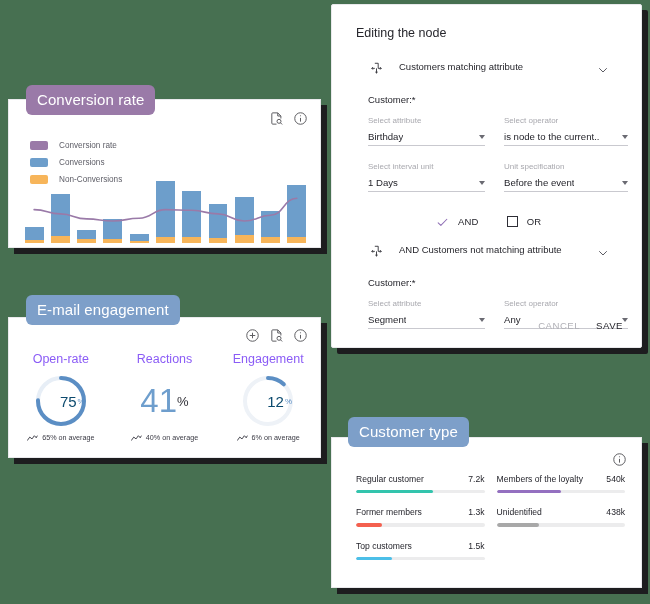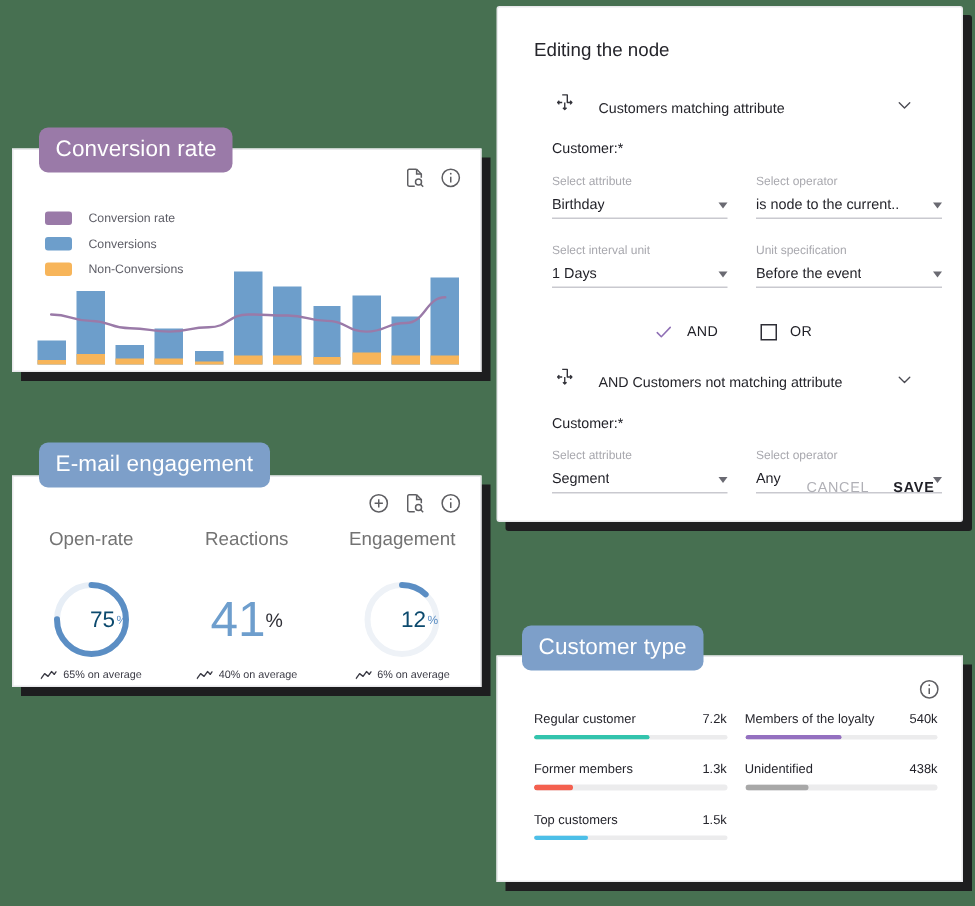--- a/index.html
+++ b/index.html
@@ -61,57 +61,57 @@
   .bars { position: absolute; inset: 0; display: flex; align-items: flex-end; gap: 0; }
   .bar-slot { flex: 1; height: 100%; display: flex; align-items: flex-end; justify-content: center; }
   .bar { width: 72%; position: relative; background: #6d9ecb; }
   .bar .nc { position: absolute; left: 0; right: 0; bottom: 0; background: #f7b55a; }
   .trend { position: absolute; inset: 0; pointer-events: none; }
 
   
   #email-card { left: 8px; top: 317px; width: 313px; height: 141px; }
   .metrics { position: absolute; left: 0; right: 0; top: 34px; display: flex; }
   .metric { flex: 1; text-align: center; }
-  .metric-name { font-size: 12.5px; color: #737373; margin-bottom: 19px; }
+  .metric-name { font-size: 12.5px; color: #8b5cf6; margin-bottom: 7px; }
   .donut-wrap { position: relative; width: 56px; height: 56px; margin: 0 auto; }
   .donut-wrap svg { display: block; }
   .donut-center {
     position: absolute; inset: 0; display: flex;
     align-items: center; justify-content: center;
   }
   .donut-val { font-size: 15px; color: #0c4a6e; margin-left: 23px; }
   .donut-pct { font-size: 8px; color: #5b8ec4; margin-left: 1px; align-self: center; }
   .big-num { font-size: 33px; color: #6e9ecd; line-height: 56px; }
   .big-pct { font-size: 13px; color: #2f2f36; }
   .avg-row { display: flex; align-items: center; justify-content: center; gap: 4px; margin-top: 4px; }
   .avg-text { font-size: 7.2px; color: #3a3a44; }
 
   
   #node-panel { left: 331px; top: 4px; width: 311px; height: 344px; border-radius: 2px; }
   .np-title { position: absolute; left: 24px; top: 21px; font-size: 12.5px; color: #26262c; }
-  .np-group-row { position: absolute; display: flex; align-items: flex-end; }
+  .np-group-row { position: absolute; display: flex; align-items: flex-start; }
   .np-group-label { font-size: 9.5px; color: #26262c; }
   .chev { position: absolute; right: 17px; color: #4a4a52; }
   .np-req { position: absolute; font-size: 9.5px; color: #1f1f26; }
   .field { position: absolute; width: 117px; }
   .field-label { font-size: 8px; color: #a8a8ae; margin-bottom: 6px; display: block; }
   .field-ctl { display: flex; align-items: flex-end; justify-content: space-between;
                border-bottom: 1px solid #c9c9cf; padding-bottom: 3px; }
   .field-val { font-size: 9.6px; color: #1f1f26; white-space: nowrap; overflow: hidden; }
   .caret { width: 0; height: 0; border-left: 3.2px solid transparent; border-right: 3.2px solid transparent;
            border-top: 4px solid #6a6a72; margin-bottom: 3px; }
   .bool-row { position: absolute; display: flex; align-items: center; gap: 0; }
   .bool-item { display: flex; align-items: center; gap: 9px; }
   .check-mark { width: 13px; height: 13px; color: #8f6fb5; }
   .box-empty { width: 11px; height: 11px; border: 1.6px solid #2e2e36; }
   .bool-label { font-size: 9.5px; color: #1f1f26; letter-spacing: .2px; }
   .np-actions { position: absolute; right: 18px; bottom: 16px; display: flex; gap: 16px; align-items: center; }
   .btn-text { font-size: 9.6px; letter-spacing: .5px; background: none; border: none; font-family: inherit; cursor: pointer; }
   .btn-cancel { color: #b0b0b6; }
-  .btn-save { color: #1f1f26; font-weight: bold; }
+  .btn-save { color: #1f1f26; }
 
   
   #customer-card { left: 331px; top: 437px; width: 311px; height: 151px; }
   .ct-grid { position: absolute; left: 24px; right: 16px; top: 36px; display: flex; gap: 12px; }
   .ct-col { flex: 1; }
   .ct-item { margin-bottom: 14px; }
   .ct-head { display: flex; justify-content: space-between; align-items: baseline; margin-bottom: 6px; }
   .ct-label { font-size: 8.6px; color: #25252c; }
   .ct-value { font-size: 8.6px; color: #25252c; }
   .ct-track { height: 3.4px; border-radius: 2px; background: #ececed; position: relative; overflow: hidden; }

